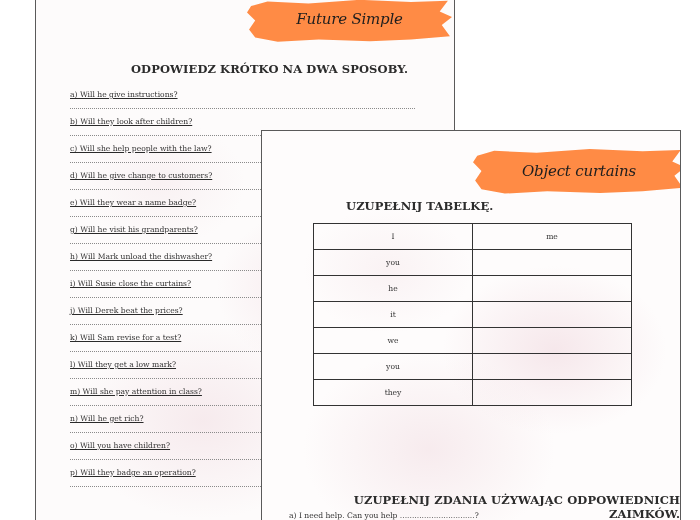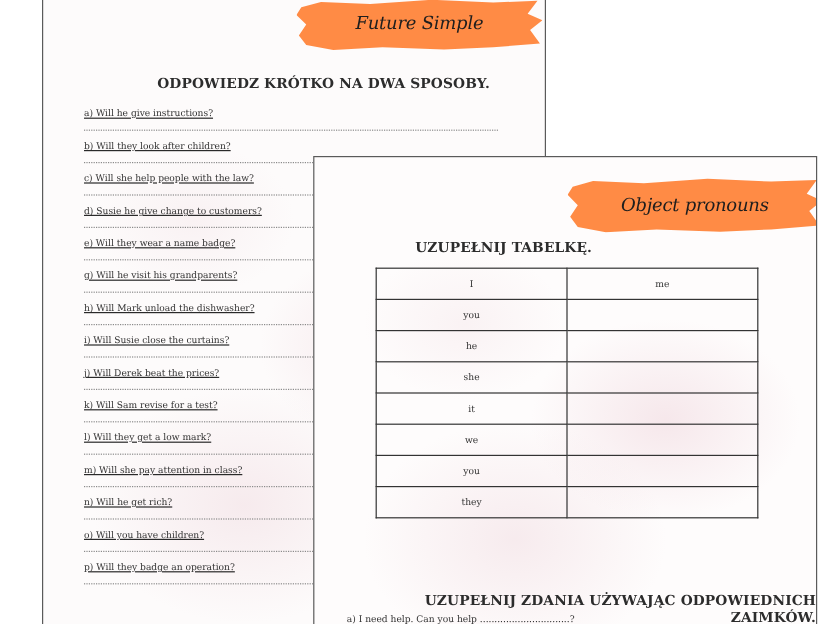--- a/index.html
+++ b/index.html
@@ -75,21 +75,21 @@
       </div>
       <div class="qitem">
         <span class="qtext">b) Will they look after children?</span>
         <div class="qline"></div>
       </div>
       <div class="qitem">
         <span class="qtext">c) Will she help people with the law?</span>
         <div class="qline"></div>
       </div>
       <div class="qitem">
-        <span class="qtext">d) Susie he give change to customers?</span>
+        <span class="qtext">d) Will he give change to customers?</span>
         <div class="qline"></div>
       </div>
       <div class="qitem">
         <span class="qtext">e) Will they wear a name badge?</span>
         <div class="qline"></div>
       </div>
       <div class="qitem">
         <span class="qtext">g) Will he visit his grandparents?</span>
         <div class="qline"></div>
       </div>
@@ -127,39 +127,35 @@
       </div>
       <div class="qitem">
         <span class="qtext">p) Will they badge an operation?</span>
         <div class="qline"></div>
       </div>
     </div>
 </div>
 
 <div class="page" id="page-right">
   <div class="brush" id="brush-right">
-    <span class="brush-title">Object pronouns</span>
+    <span class="brush-title">Object curtains</span>
   </div>
   <div class="heading" id="heading-right-1">UZUPEŁNIJ TABELKĘ.</div>
   <table class="pronouns" id="pronoun-table">
       <tbody>
         <tr>
           <td>I</td>
           <td>me</td>
         </tr>
         <tr>
           <td>you</td>
           <td></td>
         </tr>
         <tr>
           <td>he</td>
-          <td></td>
-        </tr>
-        <tr>
-          <td>she</td>
           <td></td>
         </tr>
         <tr>
           <td>it</td>
           <td></td>
         </tr>
         <tr>
           <td>we</td>
           <td></td>
         </tr>

